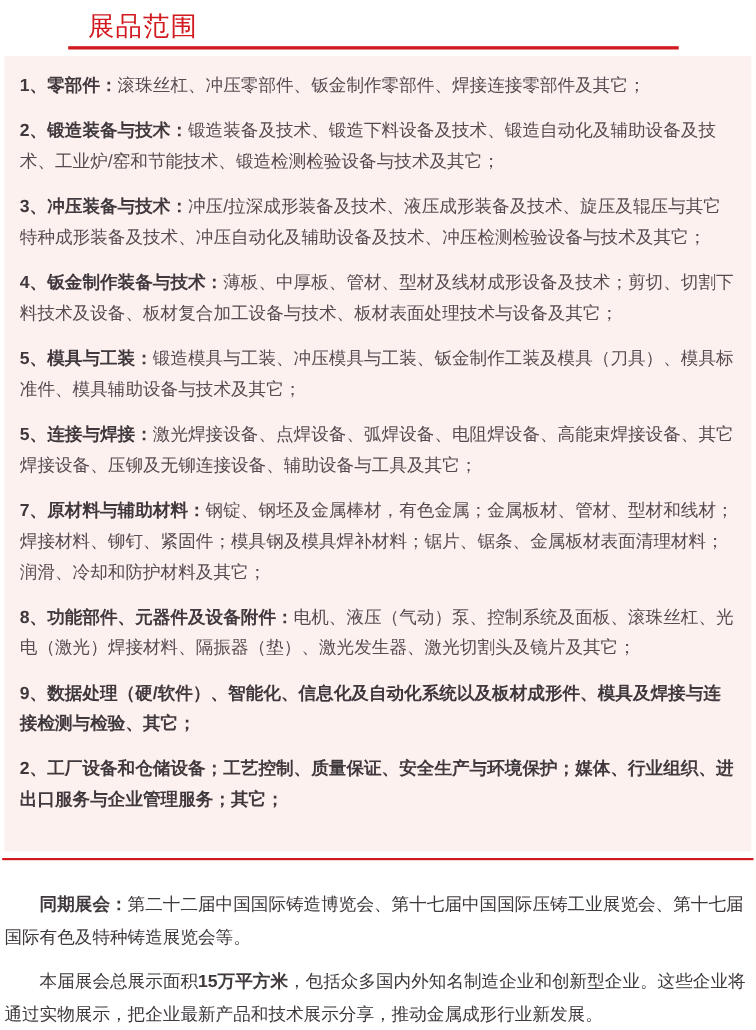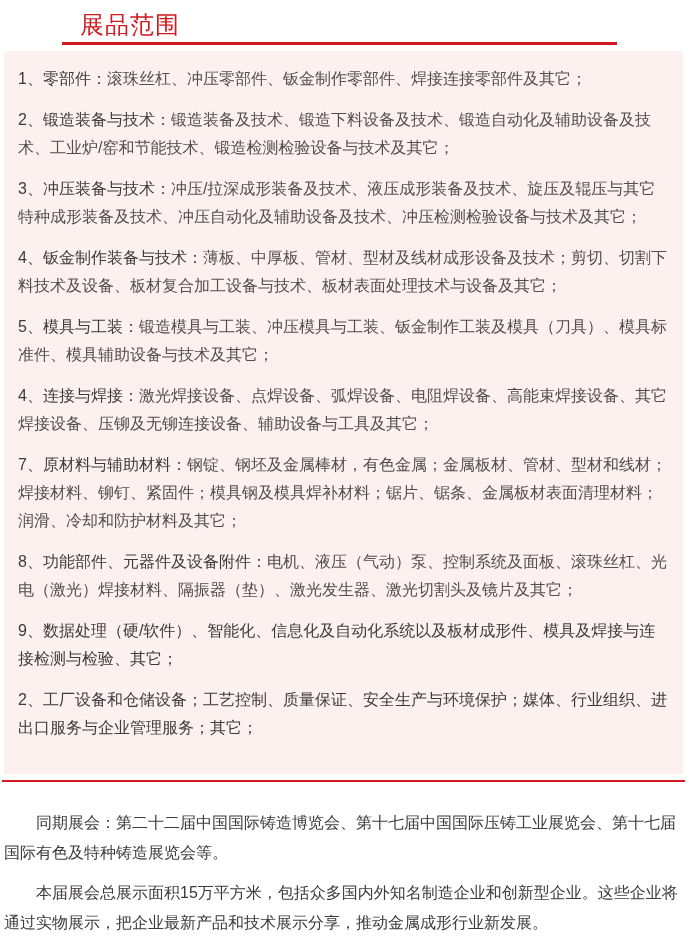--- a/index.html
+++ b/index.html
@@ -37,56 +37,56 @@
     padding:14px 16px 32px 14px;
   }
   .item{
     margin:0 0 13px 0;
     font-size:16px;
     line-height:28px;
     color:var(--text-body,#554b50);
   }
   .item:last-child{margin-bottom:0;}
   .item .lead{
-    font-weight:normal;
+    font-weight:bold;
     color:var(--text-dark,#3f383d);
   }
   .section-divider{
     border:none;
     margin:6px 2px 0 2px;
     height:2px;
     background:var(--accent-red,#d2191f);
   }
   .footer{
     padding:26px 6px 10px 4px;
   }
   .fpara{
     margin:0 0 10px 0;
     font-size:16px;
     line-height:30px;
     color:var(--text-dark,#3f383d);
     text-indent:32px;
   }
-  .fpara .b{font-weight:normal;}
+  .fpara .b{font-weight:bold;}
 </style>
 </head>
 <body>
 
 <div class="header">
   <h1 class="page-title">展品范围</h1>
   <div class="title-rule"></div>
 </div>
 
 <div class="panel">
   <p class="item"><span class="lead">1、零部件：</span><span>滚珠丝杠、冲压零部件、钣金制作零部件、焊接连接零部件及其它；</span></p>
   <p class="item"><span class="lead">2、锻造装备与技术：</span><span>锻造装备及技术、锻造下料设备及技术、锻造自动化及辅助设备及技术、工业炉/窑和节能技术、锻造检测检验设备与技术及其它；</span></p>
   <p class="item"><span class="lead">3、冲压装备与技术：</span><span>冲压/拉深成形装备及技术、液压成形装备及技术、旋压及辊压与其它特种成形装备及技术、冲压自动化及辅助设备及技术、冲压检测检验设备与技术及其它；</span></p>
   <p class="item"><span class="lead">4、钣金制作装备与技术：</span><span>薄板、中厚板、管材、型材及线材成形设备及技术；剪切、切割下料技术及设备、板材复合加工设备与技术、板材表面处理技术与设备及其它；</span></p>
   <p class="item"><span class="lead">5、模具与工装：</span><span>锻造模具与工装、冲压模具与工装、钣金制作工装及模具（刀具）、模具标准件、模具辅助设备与技术及其它；</span></p>
-  <p class="item"><span class="lead">4、连接与焊接：</span><span>激光焊接设备、点焊设备、弧焊设备、电阻焊设备、高能束焊接设备、其它焊接设备、压铆及无铆连接设备、辅助设备与工具及其它；</span></p>
+  <p class="item"><span class="lead">5、连接与焊接：</span><span>激光焊接设备、点焊设备、弧焊设备、电阻焊设备、高能束焊接设备、其它焊接设备、压铆及无铆连接设备、辅助设备与工具及其它；</span></p>
   <p class="item"><span class="lead">7、原材料与辅助材料：</span><span>钢锭、钢坯及金属棒材，有色金属；金属板材、管材、型材和线材；焊接材料、铆钉、紧固件；模具钢及模具焊补材料；锯片、锯条、金属板材表面清理材料；润滑、冷却和防护材料及其它；</span></p>
   <p class="item"><span class="lead">8、功能部件、元器件及设备附件：</span><span>电机、液压（气动）泵、控制系统及面板、滚珠丝杠、光电（激光）焊接材料、隔振器（垫）、激光发生器、激光切割头及镜片及其它；</span></p>
   <p class="item"><span class="lead">9、数据处理（硬/软件）、智能化、信息化及自动化系统以及板材成形件、模具及焊接与连接检测与检验、其它；</span><span></span></p>
   <p class="item"><span class="lead">2、工厂设备和仓储设备；工艺控制、质量保证、安全生产与环境保护；媒体、行业组织、进出口服务与企业管理服务；其它；</span><span></span></p>
 </div>
 
 <hr class="section-divider">
 
 <div class="footer">
   <p class="fpara"><span class="b">同期展会：</span><span>第二十二届中国国际铸造博览会、第十七届中国国际压铸工业展览会、第十七届国际有色及特种铸造展览会等。</span></p>

